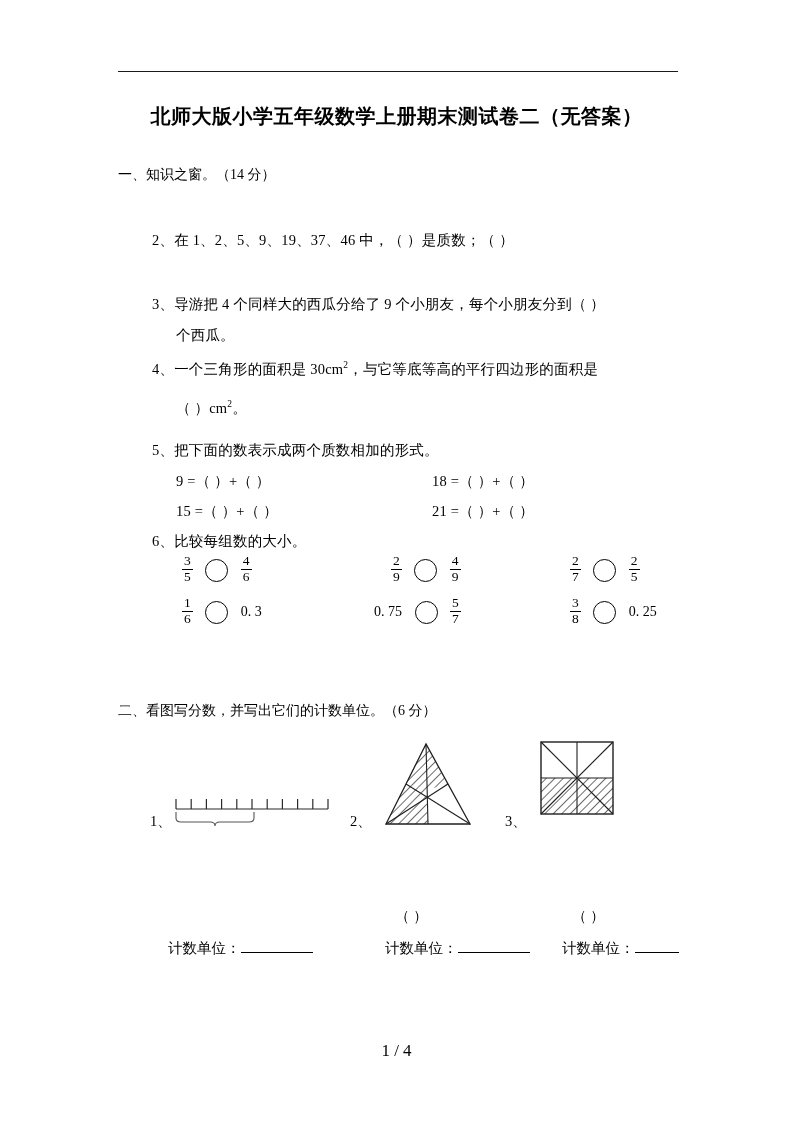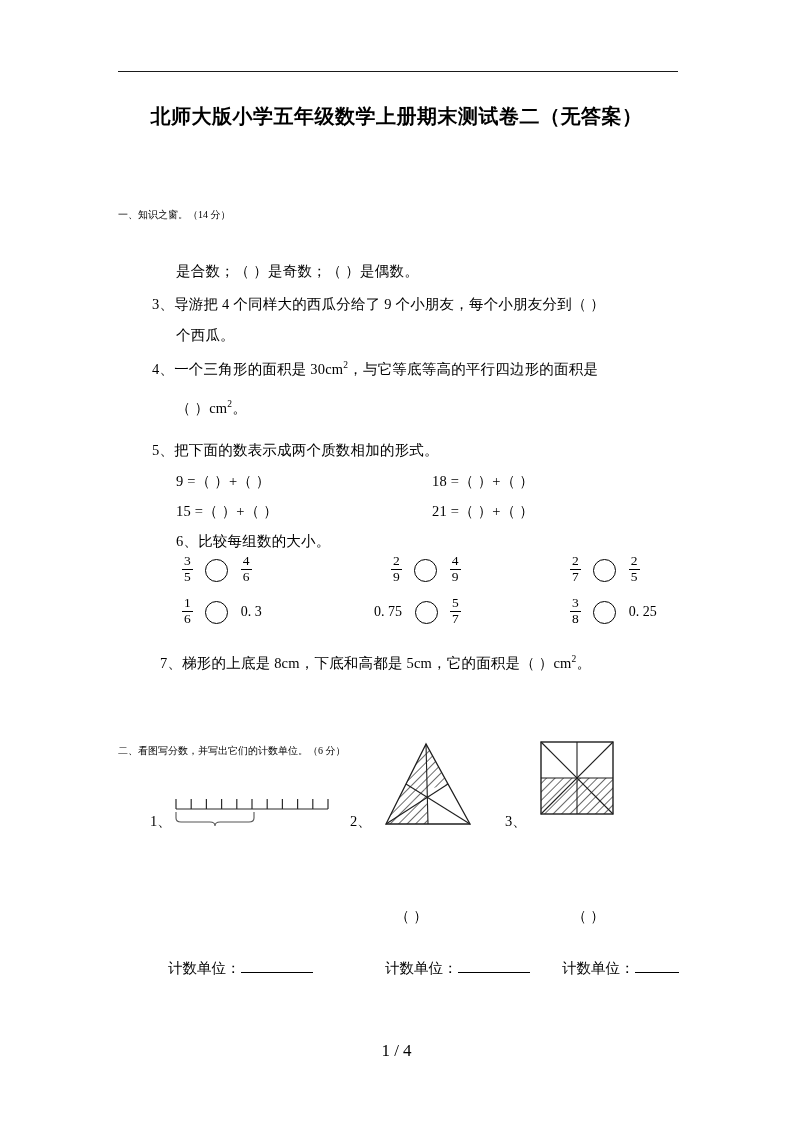--- a/index.html
+++ b/index.html
@@ -35,23 +35,22 @@
     top: 99px;
     width: 793px;
     text-align: center;
     font-size: 20px;
     font-weight: bold;
     letter-spacing: 0.5px;
     font-family: "Liberation Serif", "DejaVu Serif", serif;
   }
   .section-head {
     position: absolute;
-    font-size: 10px;
-    white-space: nowrap;
-    margin-top: 42px;
+    font-size: 14px;
+    white-space: nowrap;
   }
   .qline {
     position: absolute;
     font-size: 14.5px;
     white-space: nowrap;
     letter-spacing: 0.2px;
   }
   sup.sq {
     font-size: 9.5px;
     vertical-align: super;
@@ -108,21 +107,20 @@
   }
   .ans-paren {
     position: absolute;
     font-size: 14.5px;
     white-space: nowrap;
   }
   .unit-label {
     position: absolute;
     font-size: 14.5px;
     white-space: nowrap;
-    margin-top: 20px;
   }
   .ul-line {
     display: inline-block;
     border-bottom: 1.2px solid #000;
     vertical-align: baseline;
     height: 13px;
   }
   .footer {
     position: absolute;
     left: 0;
@@ -137,39 +135,39 @@
 
 <div class="page">
 
   <div class="top-rule"></div>
 
   <div class="doc-title">北师大版小学五年级数学上册期末测试卷二（无答案）</div>
 
   <div class="section-head" style="left:118px; top:162px;">一、知识之窗。（14 分）</div>
 
 
-  <div class="qline" style="left:176px; top:258px;">是合数；（                ）是奇数；（               ）是偶数。</div>
+  <div class="qline" style="left:152px; top:227px;">2、在 1、2、5、9、19、37、46 中，（                ）是质数；（                ）</div>
 
   <div class="qline" style="left:152px; top:291px;">3、导游把 4 个同样大的西瓜分给了 9 个小朋友，每个小朋友分到（         ）</div>
   <div class="qline" style="left:176px; top:322px;">个西瓜。</div>
 
   <div class="qline" style="left:152px; top:356px;">
     <span>4、一个三角形的面积是 30cm</span><sup class="sq">2</sup><span>，与它等底等高的平行四边形的面积是</span>
   </div>
   <div class="qline" style="left:176px; top:395px;">
     <span>（          ）cm</span><sup class="sq">2</sup><span>。</span>
   </div>
 
   <div class="qline" style="left:152px; top:437px;">5、把下面的数表示成两个质数相加的形式。</div>
   <div class="qline" style="left:176px; top:468px;">9 =（          ）+（          ）</div>
   <div class="qline" style="left:432px; top:468px;">18 =（          ）+（          ）</div>
   <div class="qline" style="left:176px; top:498px;">15 =（          ）+（          ）</div>
   <div class="qline" style="left:432px; top:498px;">21 =（          ）+（          ）</div>
 
-  <div class="qline" style="left:152px; top:528px;margin-left:24px;">6、比较每组数的大小。</div>
+  <div class="qline" style="left:152px; top:528px;">6、比较每组数的大小。</div>
 
   <div class="cmp-row" style="left:182px; top:551px;">
     <span class="frac"><span class="num">3</span><span class="den">5</span></span>
     <span class="circ-op"></span>
     <span class="frac"><span class="num">4</span><span class="den">6</span></span>
   </div>
 
   <div class="cmp-row" style="left:391px; top:551px;">
     <span class="frac"><span class="num">2</span><span class="den">9</span></span>
     <span class="circ-op"></span>
@@ -193,23 +191,20 @@
     <span class="circ-op"></span>
     <span class="frac"><span class="num">5</span><span class="den">7</span></span>
   </div>
 
   <div class="cmp-row" style="left:570px; top:593px;">
     <span class="frac"><span class="num">3</span><span class="den">8</span></span>
     <span class="circ-op"></span>
     <span class="dec">0. 25</span>
   </div>
 
-  <div class="qline" style="left:160px; top:650px;">
-    <span>7、梯形的上底是 8cm，下底和高都是 5cm，它的面积是（          ）cm</span><sup class="sq">2</sup><span>。</span>
-  </div>
 
   <div class="section-head" style="left:118px; top:698px;">二、看图写分数，并写出它们的计数单位。（6 分）</div>
 
   <div class="diagram-label" style="left:150px; top:808px;">1、</div>
   <div class="diag" style="left:172px; top:788px;">
     <svg width="160" height="45" viewBox="0 0 160 45" xmlns="http://www.w3.org/2000/svg">
       <line x1="4" y1="17" x2="156" y2="17" stroke="#2b2b2b" stroke-width="1.2"></line>
       <g stroke="#2b2b2b" stroke-width="1.2">
         <line x1="4" y1="7" x2="4" y2="17"></line>
         <line x1="19.2" y1="7" x2="19.2" y2="17"></line>

